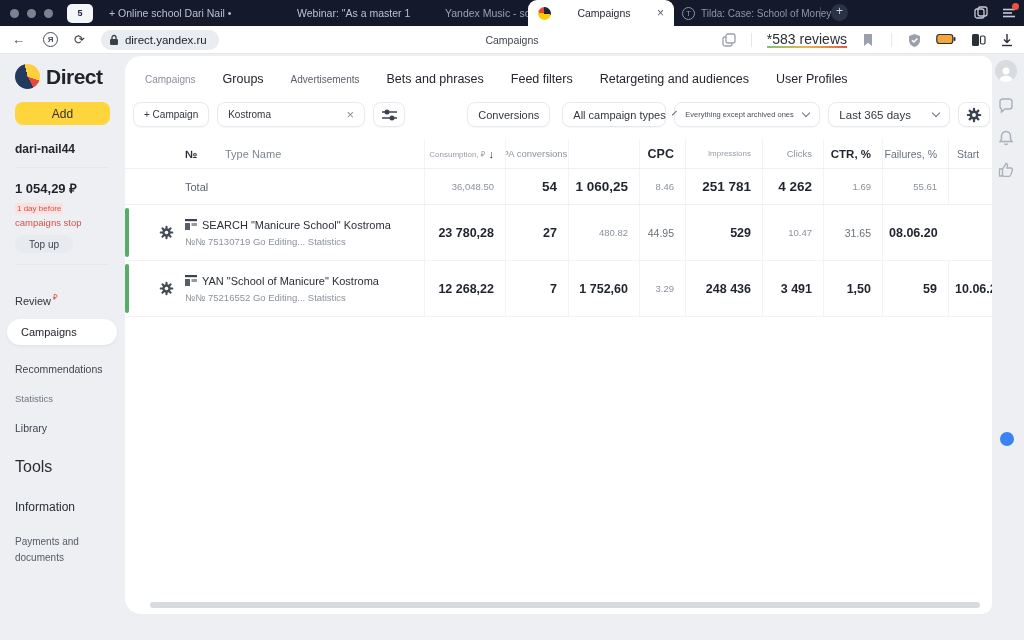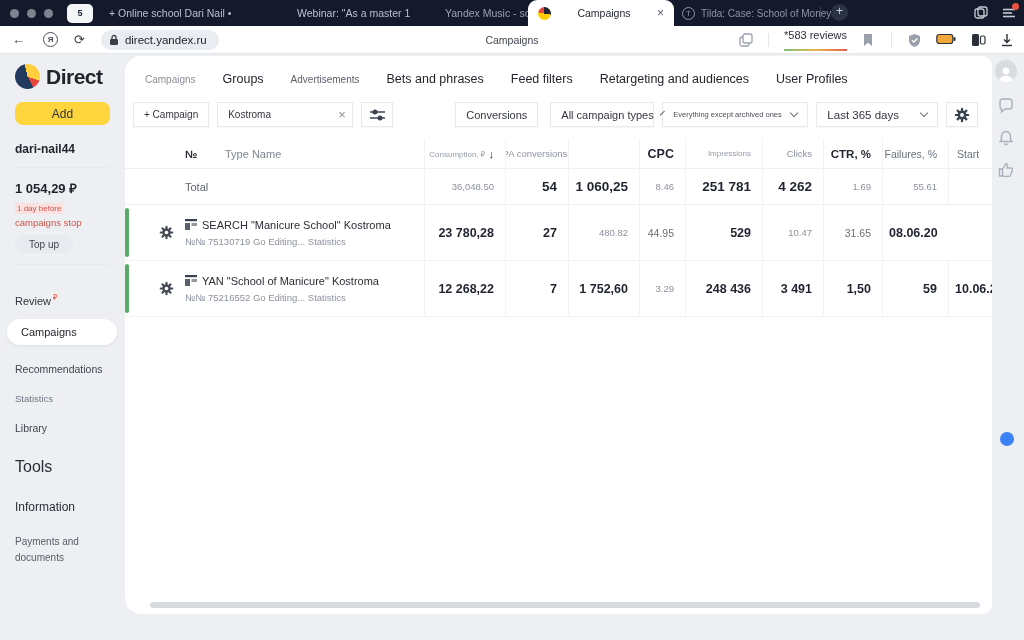--- a/index.html
+++ b/index.html
@@ -32,21 +32,21 @@
 
   
   .addressbar { position:absolute; left:0; top:26px; width:1024px; height:28px; background:#ffffff; border-bottom:1px solid #e3e6ea; display:flex; align-items:center; }
   .nav-arrow { margin-left:12px; font-size:13px; color:#3a3f47; }
   .ya-circle { margin-left:18px; width:15px; height:15px; border:1.4px solid #4a4f58; border-radius:50%; font-size:8px; font-weight:bold; color:#4a4f58; display:flex; align-items:center; justify-content:center; }
   .refresh { margin-left:16px; font-size:13px; color:#3a3f47; }
   .url-pill { margin-left:16px; height:20px; background:#e9ecf0; border-radius:11px; display:flex; align-items:center; padding:0 12px 0 8px; gap:6px; }
   .url-text { font-size:11.5px; color:#1b1f26; }
   .page-title-center { position:absolute; left:0; right:0; text-align:center; font-size:10.5px; color:#3f454f; pointer-events:none; }
   .addr-right { position:absolute; right:10px; display:flex; align-items:center; gap:15px; }
-  .reviews { font-size:11px; color:#2b2f37; padding-bottom:10px; background:linear-gradient(90deg,#7ec07e,#e8b84b,#e05c4f) bottom/100% 2px no-repeat; }
+  .reviews { font-size:14px; color:#2b2f37; padding-bottom:1px; background:linear-gradient(90deg,#7ec07e,#e8b84b,#e05c4f) bottom/100% 2px no-repeat; }
   .vline { width:1px; height:14px; background:#e3e6ea; }
 
   
   .app { position:absolute; left:0; top:54px; width:1024px; height:586px; background:#edeff3; }
 
   
   .sidebar { position:absolute; left:0; top:0; width:125px; height:586px; padding:10px 0 0 15px; }
   .logo { display:flex; align-items:center; gap:6px; }
   .logo-mark { width:25px; height:25px; border-radius:50%; background:conic-gradient(from 210deg, #223a5e 0 38%, #ffcf3d 38% 72%, #e8483c 72% 84%, #223a5e 84%); }
   .logo-text { font-size:21px; font-weight:bold; color:#21242a; letter-spacing:-0.5px; }
@@ -67,22 +67,22 @@
   .payments { margin-top:20px; font-size:10px; color:#565c66; line-height:16px; }
 
   
   .card { position:absolute; left:125px; top:2px; width:867px; height:558px; background:#ffffff; border-radius:16px 10px 10px 16px; overflow:hidden; }
   .tabs { display:flex; align-items:center; gap:27px; padding:16px 0 0 20px; }
   .tab { font-size:12.5px; color:#23262e; white-space:nowrap; }
   .tab.active { font-size:10px; color:#8a8f99; }
   .tab.shrink { font-size:10px; color:#5a5f6a; }
 
   .filters { display:flex; align-items:center; margin:16px 0 0 8px; gap:8px; }
-  .pill { height:25px; background:#fff; border:1px solid #e7e9ee; border-radius:0; display:flex; align-items:center; padding:0 10px; font-size:10px; color:#33373f; white-space:nowrap; box-shadow:0 1px 1px rgba(40,50,70,.04); }
-  .searchbox { width:136px; justify-content:space-between; }
+  .pill { height:25px; background:#fff; border:1px solid #e7e9ee; border-radius:8px; display:flex; align-items:center; padding:0 10px; font-size:10px; color:#33373f; white-space:nowrap; box-shadow:0 1px 1px rgba(40,50,70,.04); }
+  .searchbox { width:148px; justify-content:space-between; }
   .searchbox input { border:none; outline:none; width:110px; font-size:10px; color:#33373f; font-family:inherit; background:transparent; }
   .clear-x { font-size:13px; color:#8a8f99; }
   .iconbtn { width:32px; justify-content:center; padding:0; }
   .chev { width:6px; height:6px; border-right:1.4px solid #6a707b; border-bottom:1.4px solid #6a707b; transform:rotate(45deg); margin-left:8px; margin-top:-3px; }
   .f-conv { margin-left:54px; font-size:11px; }
   .f-types { margin-left:4px; font-size:11px; width:104px; justify-content:space-between; }
   .f-arch { font-size:7.5px; color:#4a4f59; width:146px; justify-content:space-between; }
   .f-period { font-size:11.5px; width:122px; justify-content:space-between; }
 
   

